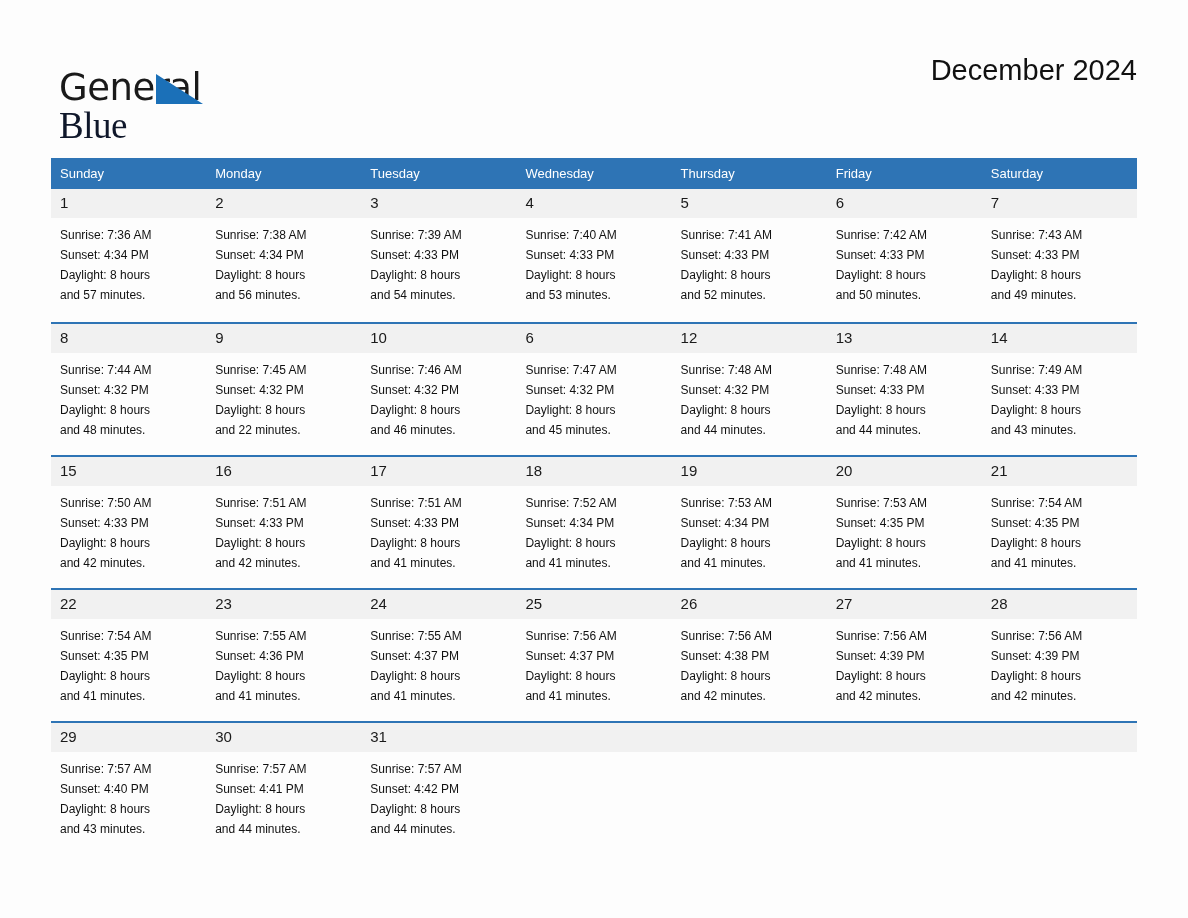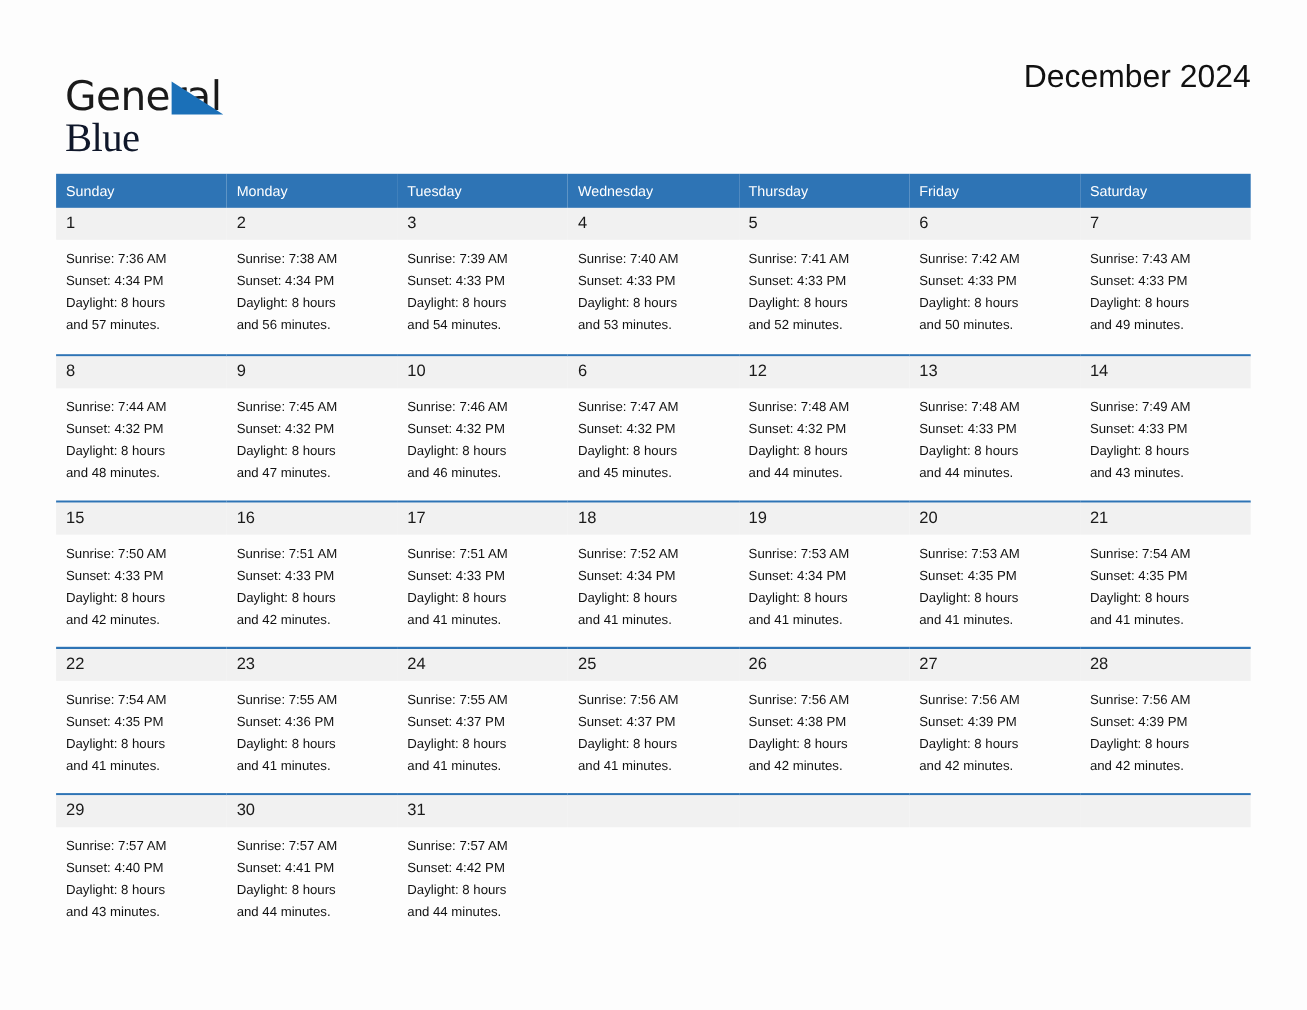--- a/index.html
+++ b/index.html
@@ -263,21 +263,21 @@
               </div>
             </div>
           </td>
         <td>
             <div class="daycell">
               <div class="daynum">9</div>
               <div class="dayinfo">
                 <div>Sunrise: 7:45 AM</div>
                 <div>Sunset: 4:32 PM</div>
                 <div>Daylight: 8 hours</div>
-                <div>and 47 minutes.</div>
+                <div>and 22 minutes.</div>
               </div>
             </div>
           </td>
         <td>
             <div class="daycell">
               <div class="daynum">10</div>
               <div class="dayinfo">
                 <div>Sunrise: 7:46 AM</div>
                 <div>Sunset: 4:32 PM</div>
                 <div>Daylight: 8 hours</div>

